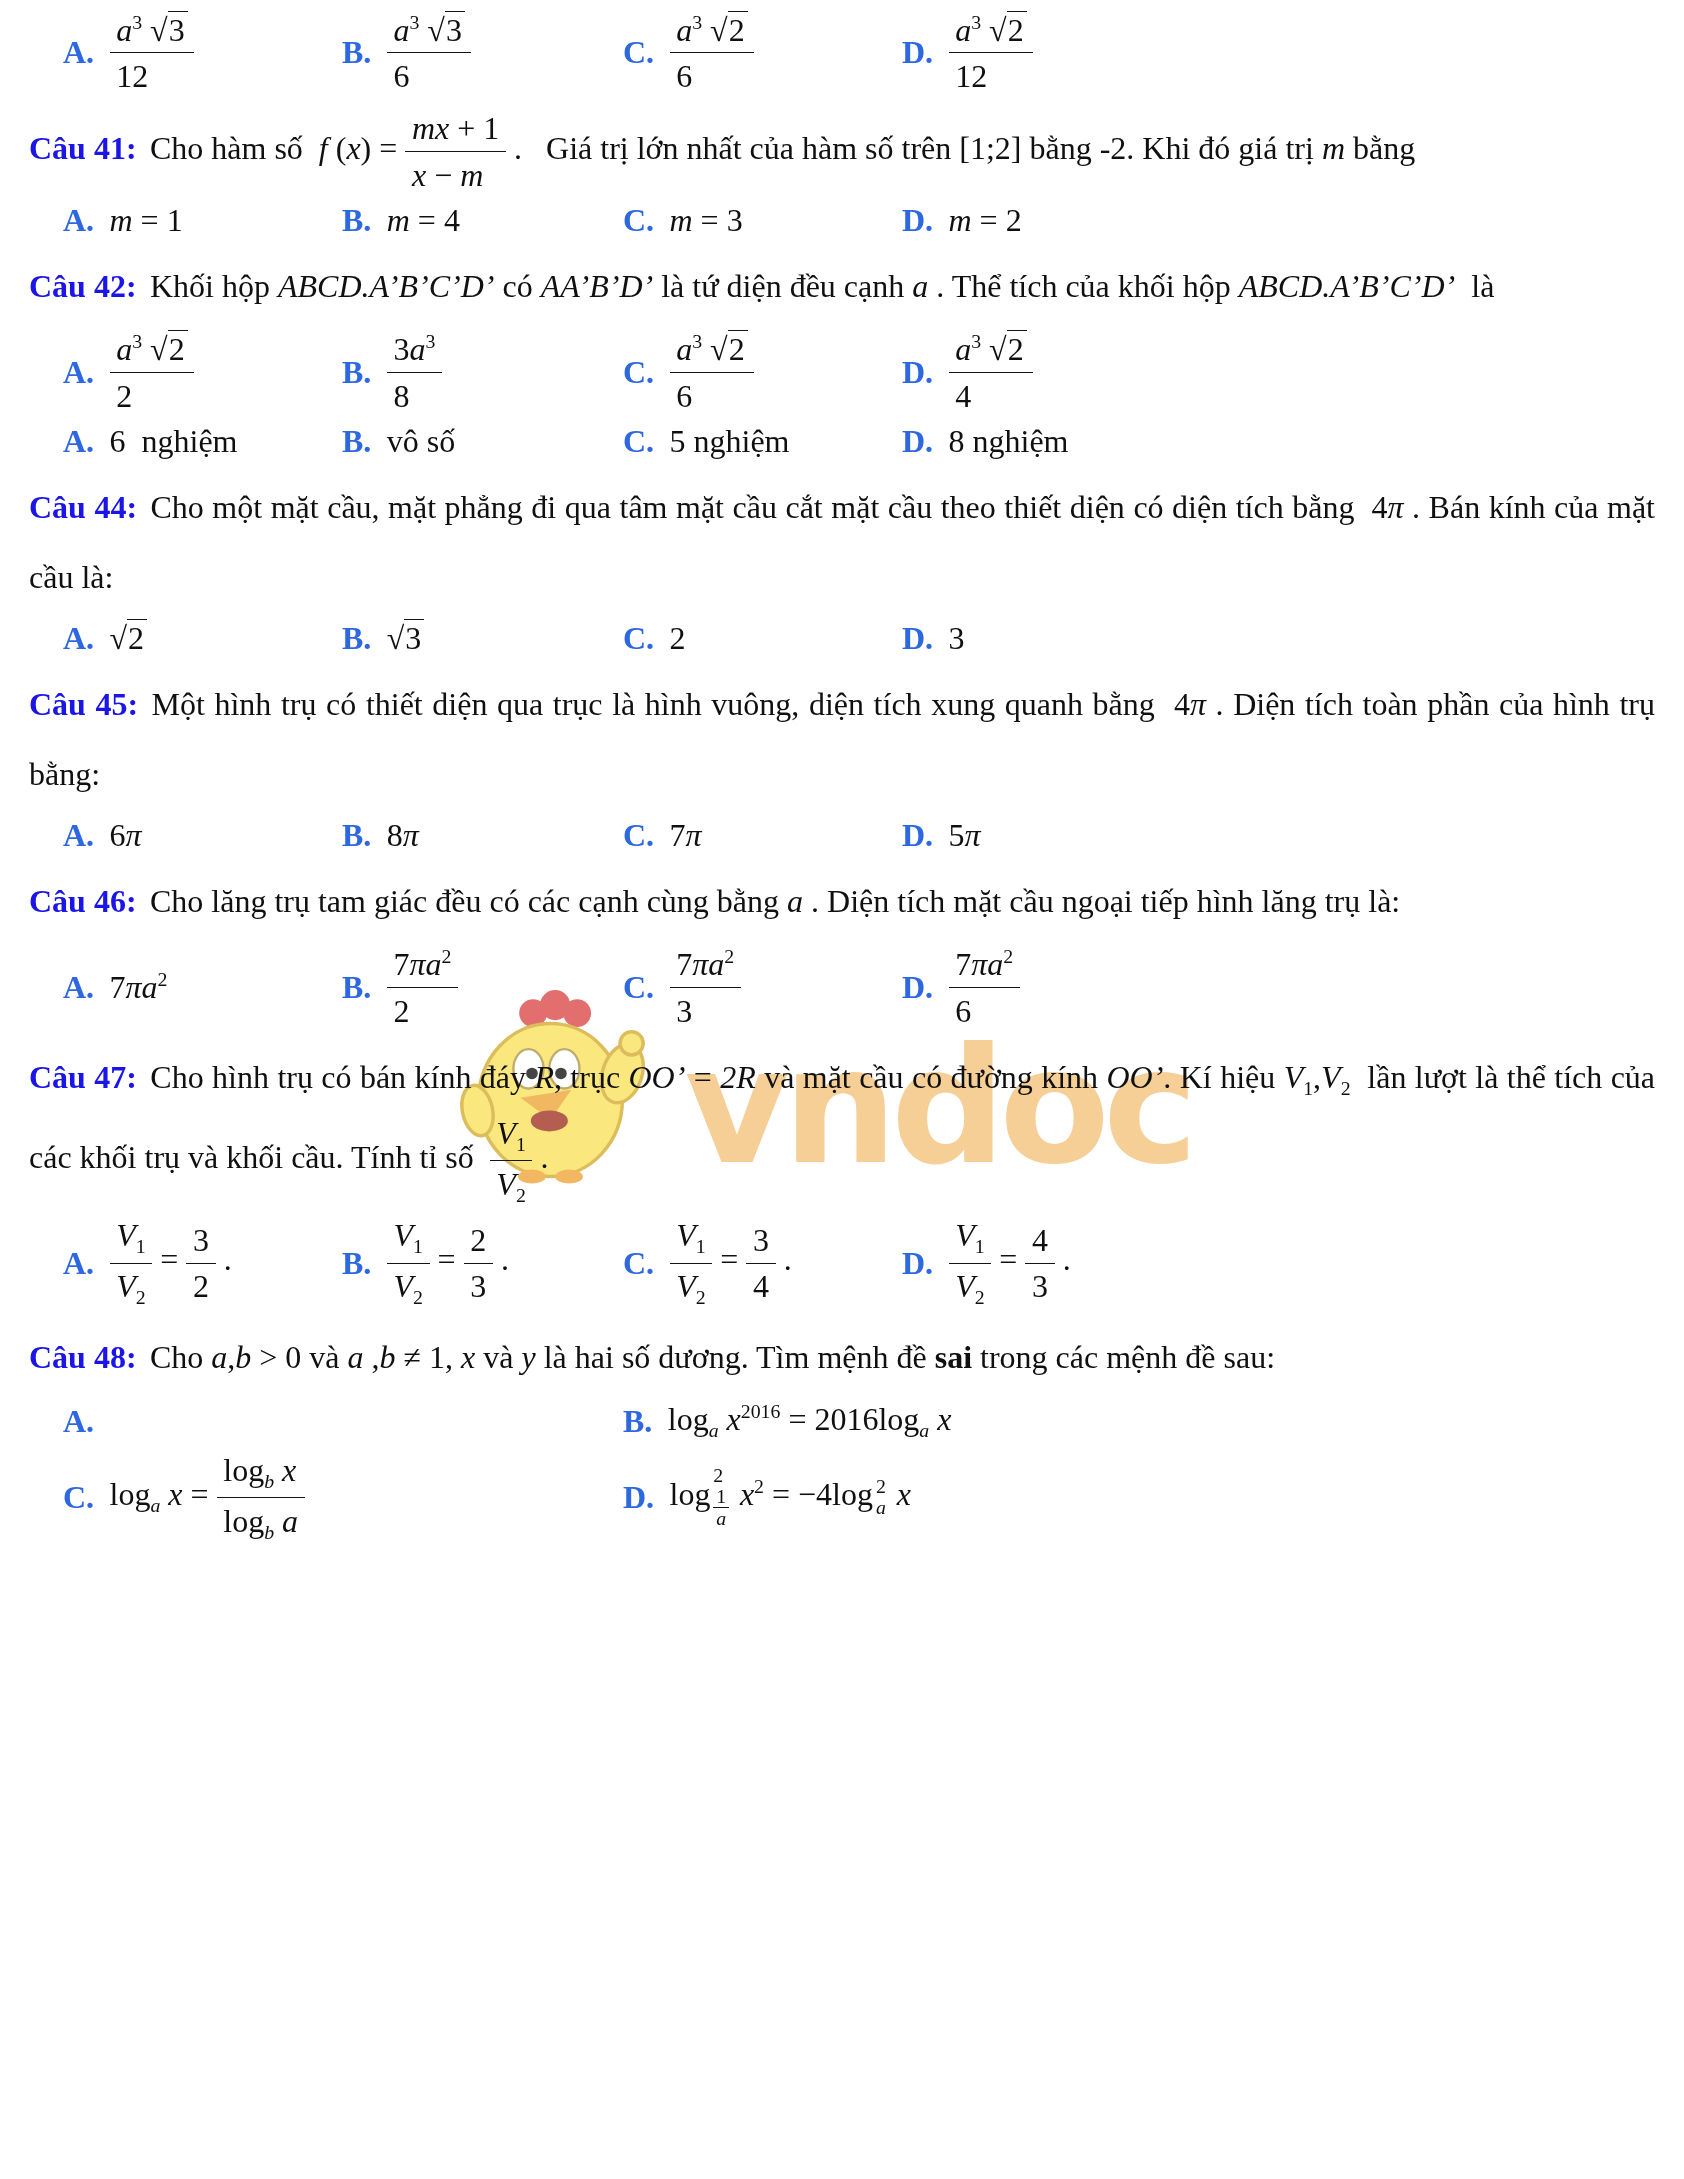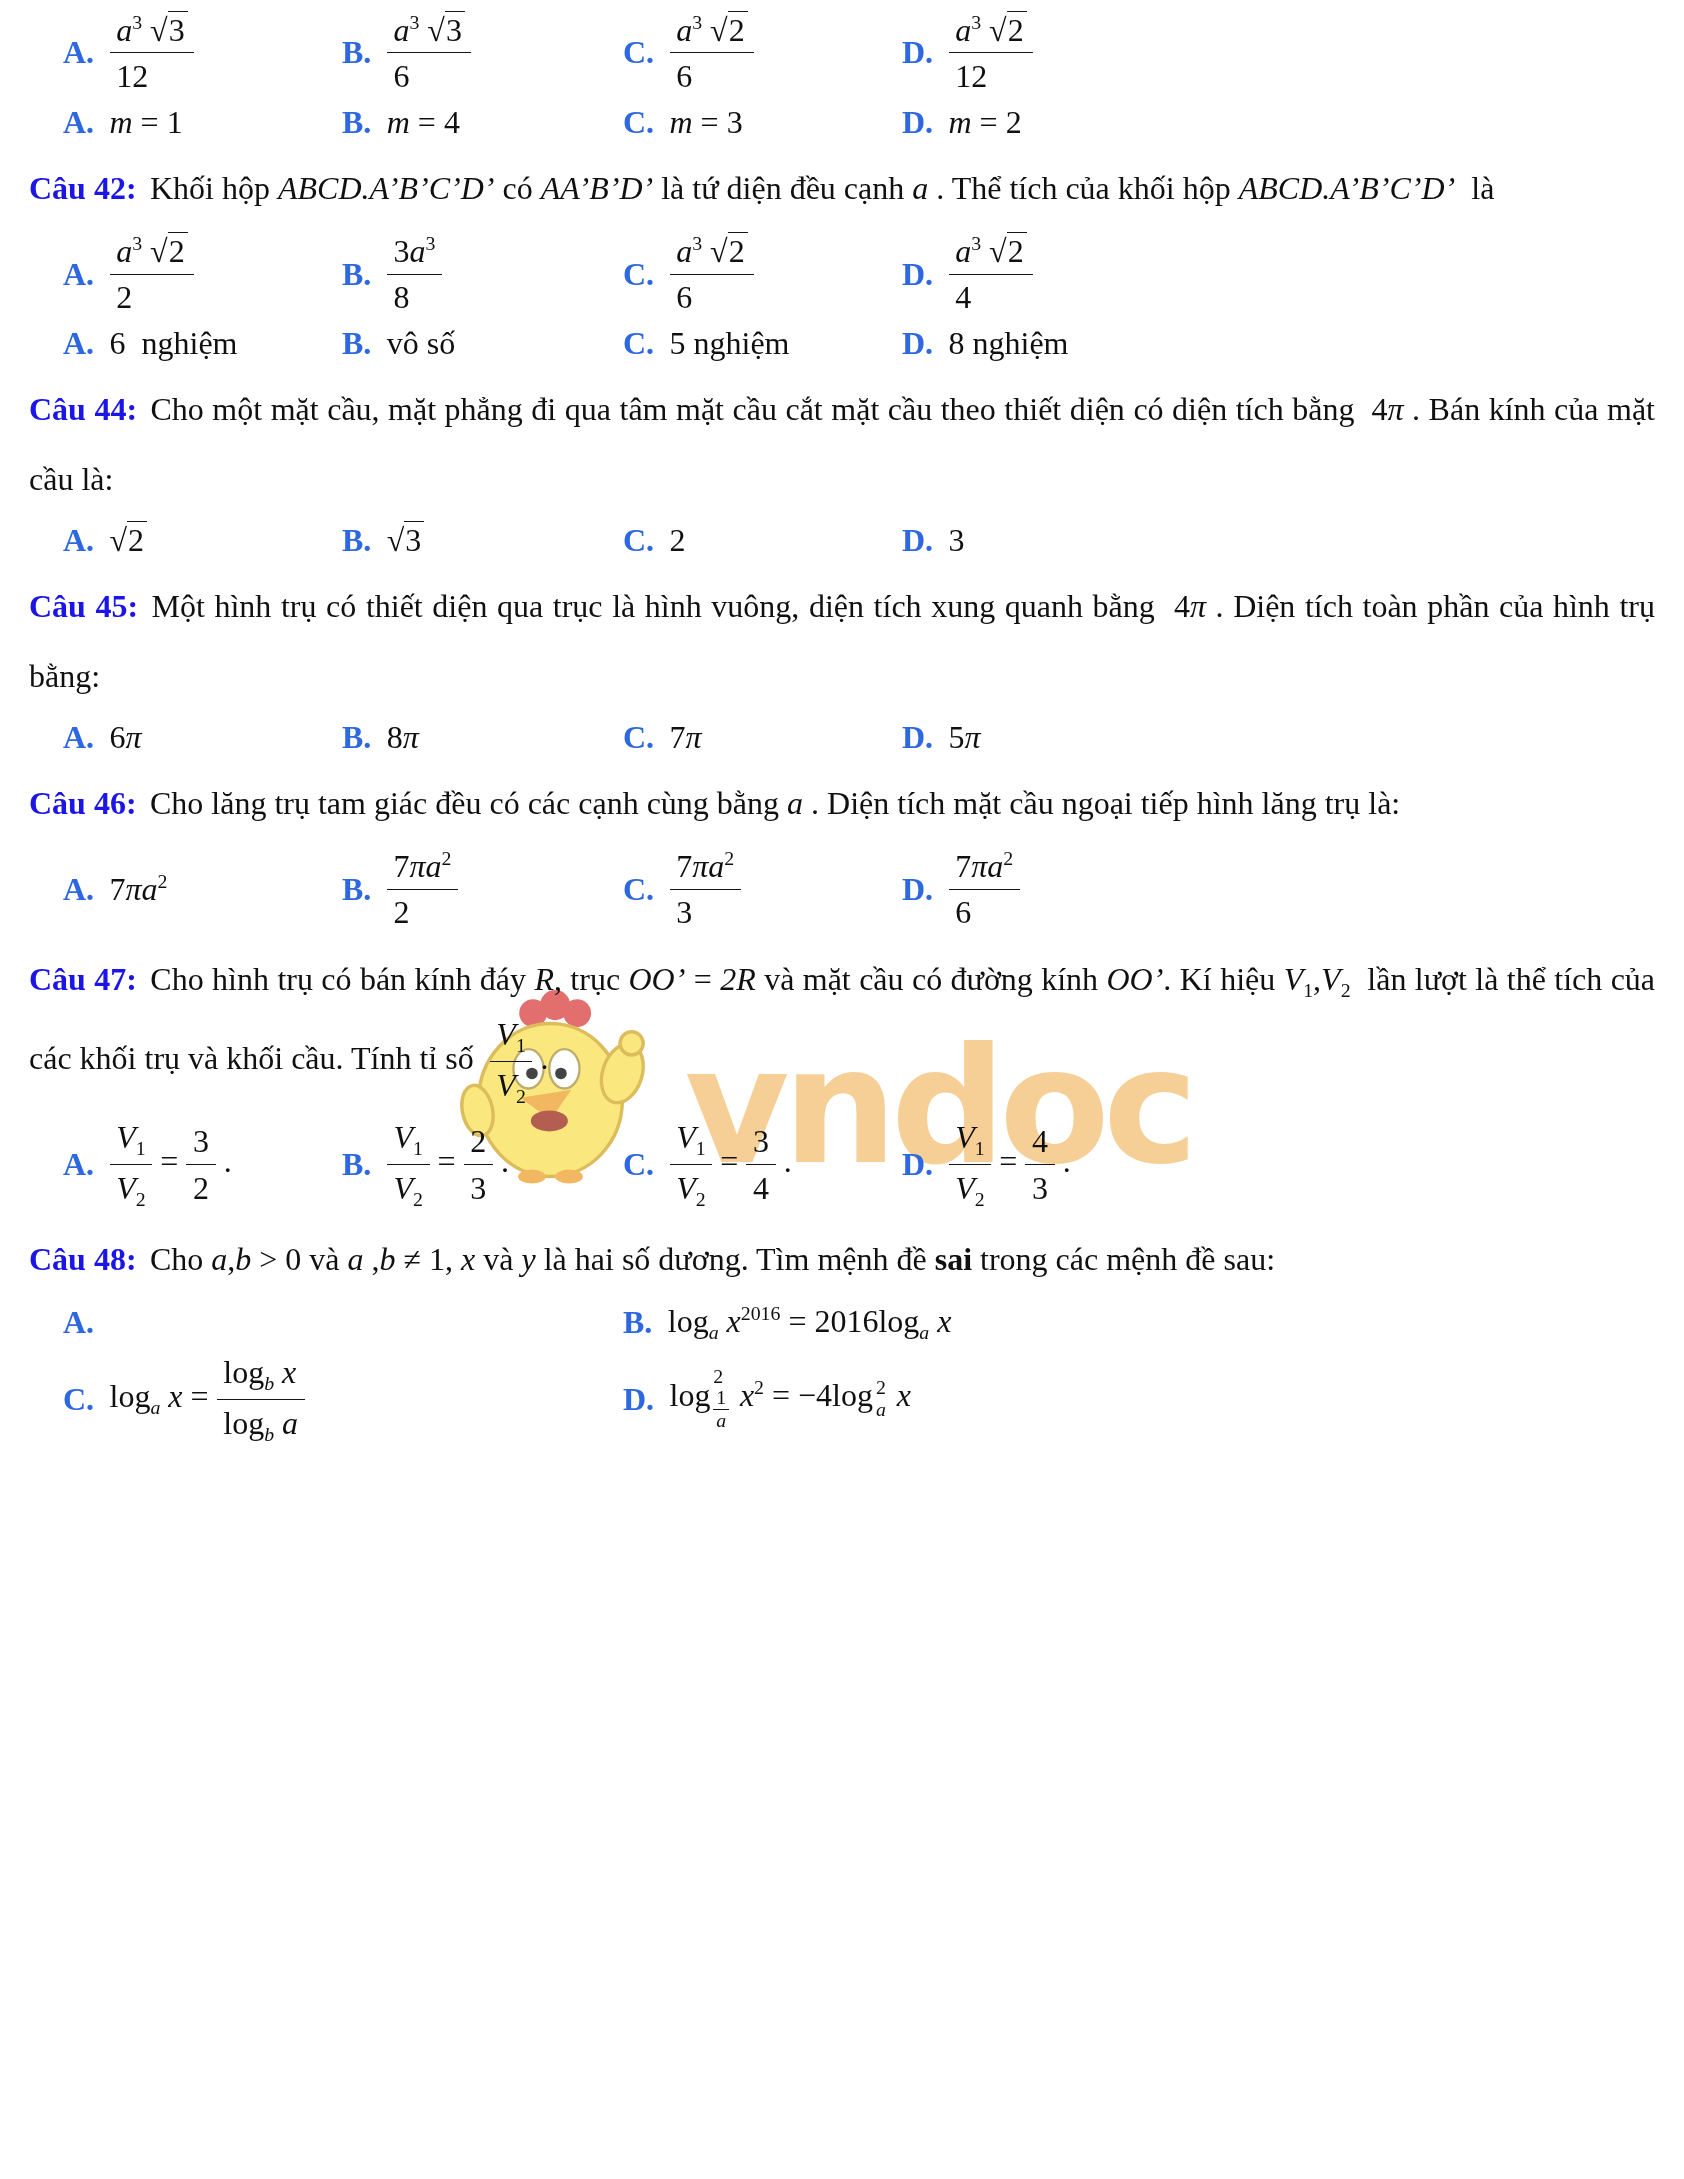--- a/index.html
+++ b/index.html
@@ -88,20 +88,21 @@
       <span class="opt">
           <b class="letter">C.</b>
           <span class="mathval"><span class="frac"><span class="num"><i>a</i><sup>3</sup> <span class="sqrt">√<span class="rad">2</span></span></span><span class="den">6</span></span></span>
         </span>
       <span class="opt">
           <b class="letter">D.</b>
           <span class="mathval"><span class="frac"><span class="num"><i>a</i><sup>3</sup> <span class="sqrt">√<span class="rad">2</span></span></span><span class="den">12</span></span></span>
         </span>
     </div>
 
+    <p class="q"><b class="qlabel">Câu 41:</b><span class="qbody">Cho hàm số &nbsp;<i>f</i> (<i>x</i>) = <span class="frac"><span class="num"><i>mx</i> + 1</span><span class="den"><i>x</i> − <i>m</i></span></span> . &nbsp; Giá trị lớn nhất của hàm số trên [1;2] bằng -2. Khi đó giá trị <i>m</i> bằng</span></p>
     <div class="opts c4">
       <span class="opt">
           <b class="letter">A.</b>
           <span class="mathval"><i>m</i> = 1</span>
         </span>
       <span class="opt">
           <b class="letter">B.</b>
           <span class="mathval"><i>m</i> = 4</span>
         </span>
       <span class="opt">

